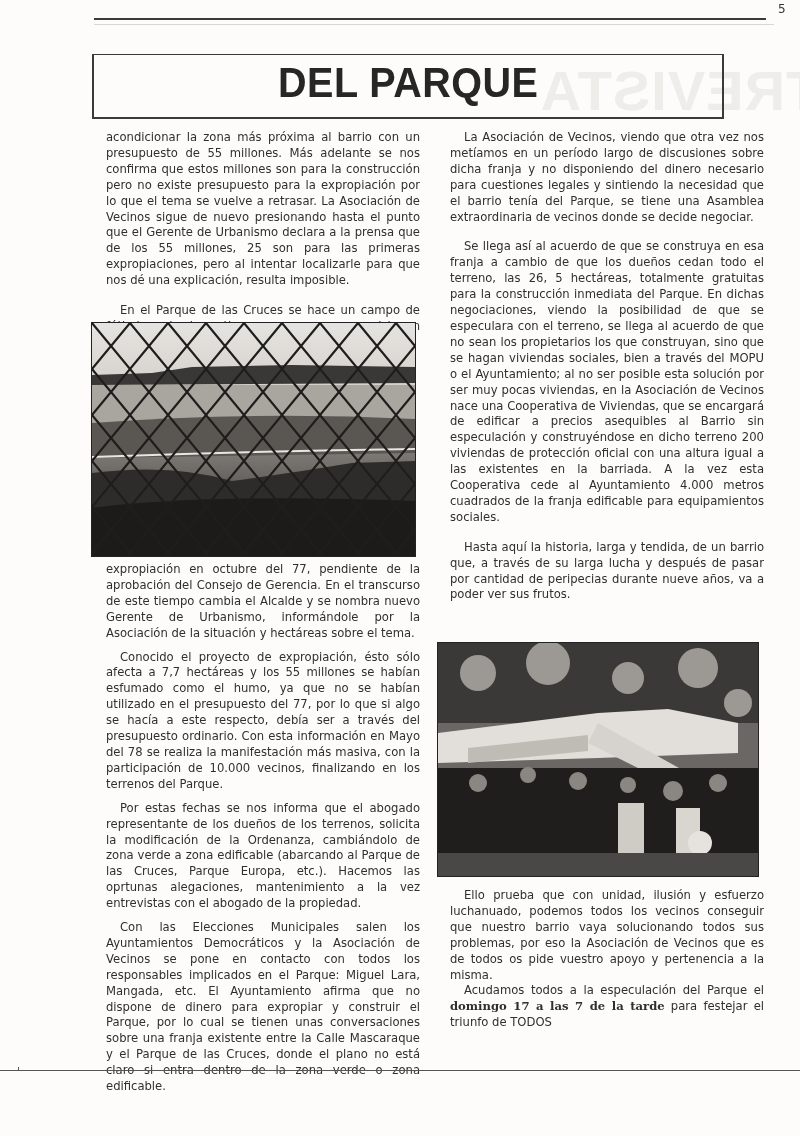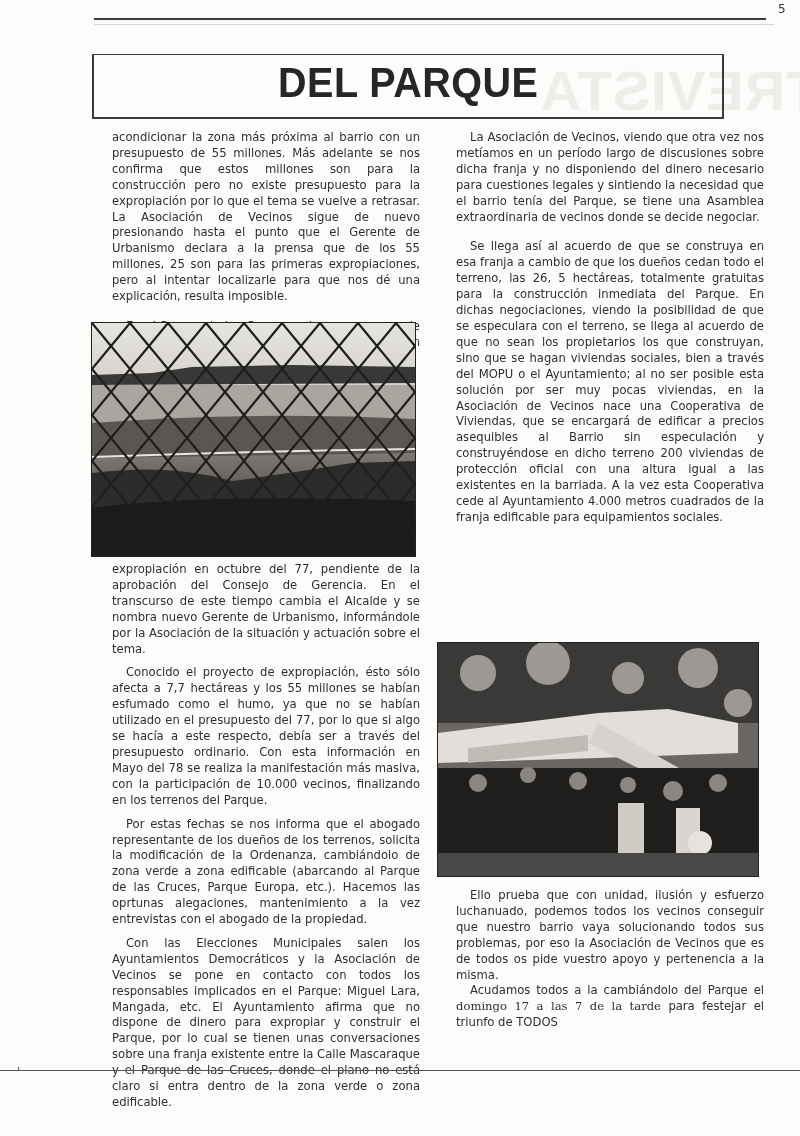--- a/index.html
+++ b/index.html
@@ -36,25 +36,25 @@
     position: absolute; left: 278px; top: 58px;
     font-family: "Liberation Sans", sans-serif; font-weight: bold;
     font-size: 43px; letter-spacing: 0.5px; color: #262626;
     transform: scaleX(0.92); transform-origin: left top;
   }
   .col {
     position: absolute; width: 326px;
     font-size: 11.6px; line-height: 15.9px; color: #2f2f2f;
     text-align: justify; hyphens: manual;
   }
-  .col p { margin: 0 0 8px 18px; }
+  .col p { margin: 0 0 8px 12px; }
   .col p.indent { text-indent: 14px; }
   .col p.noindent { text-indent: 0; }
   .col p.tight { margin-bottom: 0; }
-  .bold-serif { font-family: "DejaVu Serif", serif; font-weight: normal; }
+  .bold-serif { font-family: "DejaVu Serif", serif; font-weight: bold; }
   .photo {
     position: absolute; border: 1px solid #222; overflow: hidden;
   }
   .photo svg { display: block; }
   .bottom-rule {
     position: absolute; left: 0; top: 1070px; width: 800px; height: 0;
     border-top: 1px solid #555;
   }
   .bottom-tick {
     position: absolute; left: 18px; top: 1067px; width: 1px; height: 4px;
@@ -95,29 +95,30 @@
     <rect x="0" y="62" width="323" height="40" fill="#a9a6a0"></rect>
     <path d="M0 100 Q160 88 323 96 L323 130 L0 135 Z" fill="#5a5753"></path>
     <path d="M0 134 Q160 128 323 126" stroke="#e8e6e2" stroke-width="2" fill="none"></path>
     <path d="M0 150 Q80 140 140 158 Q200 150 260 140 L323 138 L323 233 L0 233 Z" fill="#2e2c2b"></path>
     <path d="M0 185 Q120 170 323 178 L323 233 L0 233 Z" fill="#1c1b1a"></path>
     <rect width="323" height="233" fill="url(#fence)"></rect>
   </svg>
 </div>
 
 <div class="col" style="left:94px; top:562px;">
-  <p class="noindent">expropiación en octubre del 77, pendiente de la aproba­ción del Consejo de Gerencia. En el transcurso de este tiempo cambia el Alcalde y se nombra nuevo Gerente de Urbanismo, informándole por la Asociación de la situa­ción y actuación sobre el tema.</p>
+  <p class="noindent">expropiación en octubre del 77, pendiente de la aproba­ción del Consejo de Gerencia. En el transcurso de este tiempo cambia el Alcalde y se nombra nuevo Gerente de Urbanismo, informándole por la Asociación de la situa­ción y hectáreas sobre el tema.</p>
   <p class="indent">Conocido el proyecto de expropiación, ésto sólo afecta a 7,7 hectáreas y los 55 millones se habían esfumado co­mo el humo, ya que no se habían utilizado en el presu­puesto del 77, por lo que si algo se hacía a este respecto, debía ser a través del presupuesto ordinario. Con esta in­formación en Mayo del 78 se realiza la manifestación más masiva, con la participación de 10.000 vecinos, finalizan­do en los terrenos del Parque.</p>
   <p class="indent">Por estas fechas se nos informa que el abogado repre­sentante de los dueños de los terrenos, solicita la modifi­cación de la Ordenanza, cambiándolo de zona verde a zo­na edificable (abarcando al Parque de las Cruces, Parque Europa, etc.). Hacemos las oprtunas alegaciones, mante­nimiento a la vez entrevistas con el abogado de la propie­dad.</p>
   <p class="indent tight">Con las Elecciones Municipales salen los Ayuntamien­tos Democráticos y la Asociación de Vecinos se pone en contacto con todos los responsables implicados en el Par­que: Miguel Lara, Mangada, etc. El Ayuntamiento afirma que no dispone de dinero para expropiar y construir el Parque, por lo cual se tienen unas conversaciones sobre una franja existente entre la Calle Mascaraque y el Par­que de las Cruces, donde el plano no está claro si entra dentro de la zona verde o zona edificable.</p>
 </div>
 
 <div class="col" style="left:438px; top:130px;">
   <p class="indent" style="margin-bottom:14px;">La Asociación de Vecinos, viendo que otra vez nos metíamos en un período largo de discusiones sobre dicha franja y no disponiendo del dinero necesario para cues­tiones legales y sintiendo la necesidad que el barrio tenía del Parque, se tiene una Asamblea extraordinaria de veci­nos donde se decide negociar.</p>
   <p class="indent" style="margin-bottom:14px;">Se llega así al acuerdo de que se construya en esa fran­ja a cambio de que los dueños cedan todo el terreno, las 26, 5 hectáreas, totalmente gratuitas para la construcción inmediata del Parque. En dichas negociaciones, viendo la posibilidad de que se especulara con el terreno, se llega al acuerdo de que no sean los propietarios los que constru­yan, sino que se hagan viviendas sociales, bien a través del MOPU o el Ayuntamiento; al no ser posible esta solución por ser muy pocas viviendas, en la Asociación de Vecinos nace una Cooperativa de Viviendas, que se encargará de edificar a precios asequibles al Barrio sin especulación y construyéndose en dicho terreno 200 viviendas de protec­ción oficial con una altura igual a las existentes en la ba­rriada. A la vez esta Cooperativa cede al Ayuntamiento 4.000 metros cuadrados de la franja edificable para equi­pamientos sociales.</p>
+  <p class="indent tight">Hasta aquí la historia, larga y tendida, de un barrio que, a través de su larga lucha y después de pasar por can­tidad de peripecias durante nueve años, va a poder ver sus frutos.</p>
 </div>
 
 <div class="photo" style="left:437px; top:642px; width:320px; height:233px;">
   <svg width="320" height="233" viewBox="0 0 320 233">
     <rect width="320" height="233" fill="#6a6764"></rect>
     <rect x="0" y="0" width="320" height="80" fill="#3b3937"></rect>
     <g fill="#9c9994">
       <circle cx="40" cy="30" r="18"></circle>
         <circle cx="110" cy="20" r="22"></circle>
       <circle cx="190" cy="35" r="16"></circle>
@@ -139,18 +140,18 @@
     <rect x="180" y="160" width="26" height="70" fill="#cfccc6"></rect>
     <rect x="238" y="165" width="24" height="65" fill="#d9d6d0"></rect>
     <circle cx="262" cy="200" r="12" fill="#e6e3de"></circle>
     <rect x="0" y="210" width="320" height="23" fill="#4a4846"></rect>
   </svg>
 </div>
 
 <div class="col" style="left:438px; top:888px;">
   <p class="indent tight">Ello prueba que con unidad, ilusión y esfuerzo lucha­nuado, podemos todos los vecinos conseguir que nuestro barrio vaya solucionando todos sus problemas, por eso la Asociación de Vecinos que es de todos os pide vuestro apoyo y pertenencia a la misma.</p>
   <p class="indent tight">
-    <span>Acudamos todos a la cambiándolo del Parque el </span><span class="bold-serif">domin­go 17 a las 7 de la tarde</span><span> para festejar el triunfo de TODOS</span>
+    <span>Acudamos todos a la especulación del Parque el </span><span class="bold-serif">domin­go 17 a las 7 de la tarde</span><span> para festejar el triunfo de TODOS</span>
   </p>
 </div>
 
 <div class="bottom-rule"></div>
 <div class="bottom-tick"></div>
 
 </body></html>

